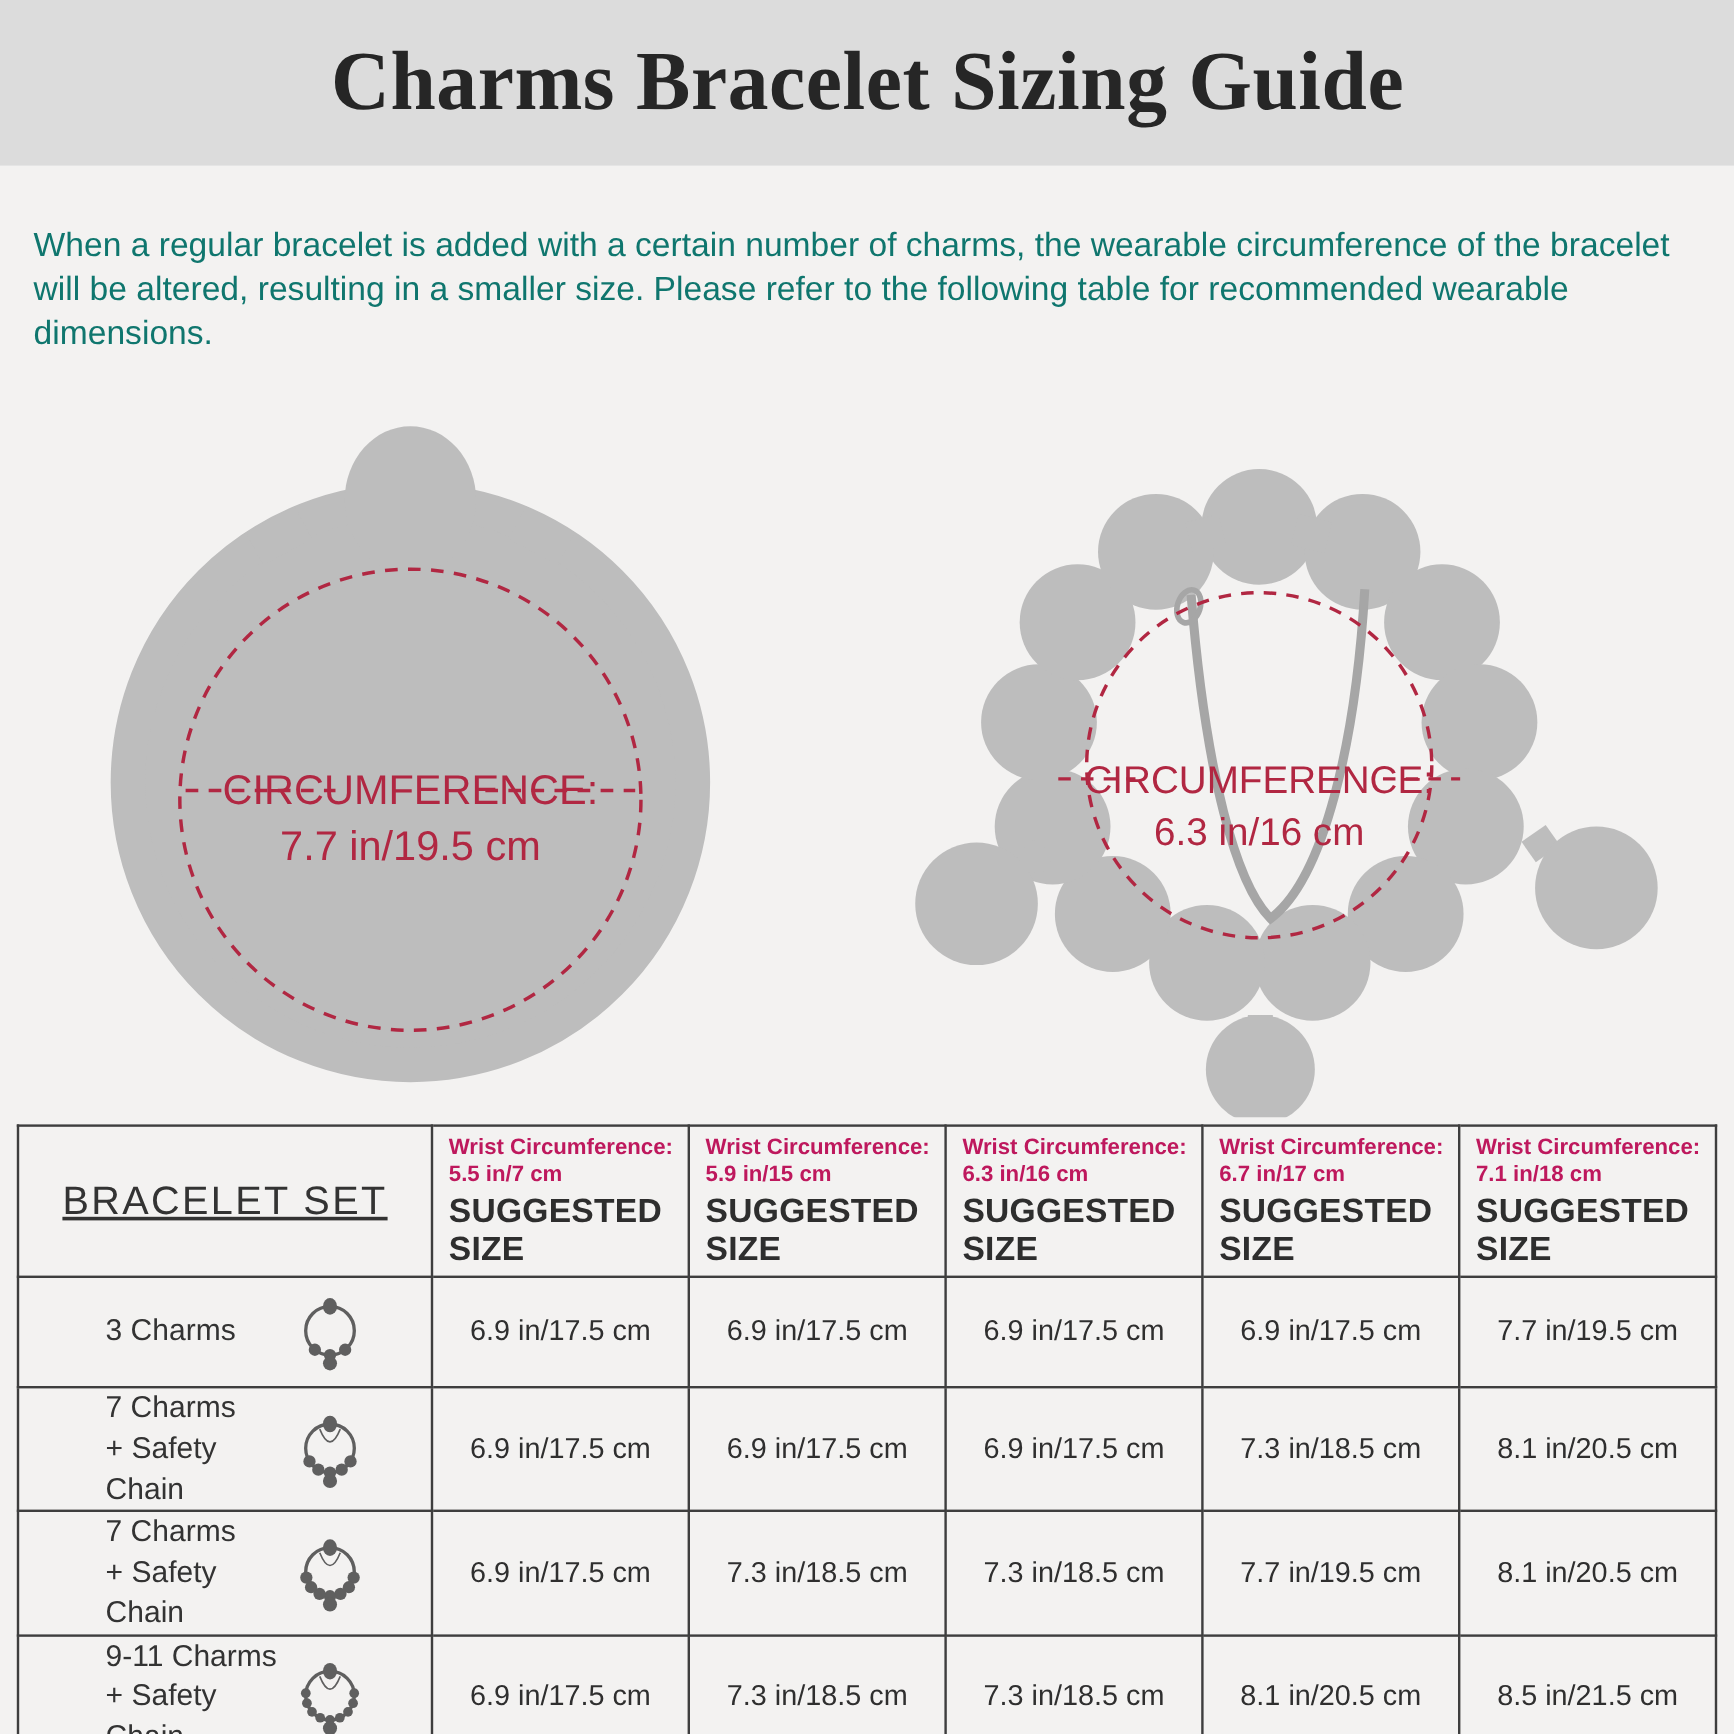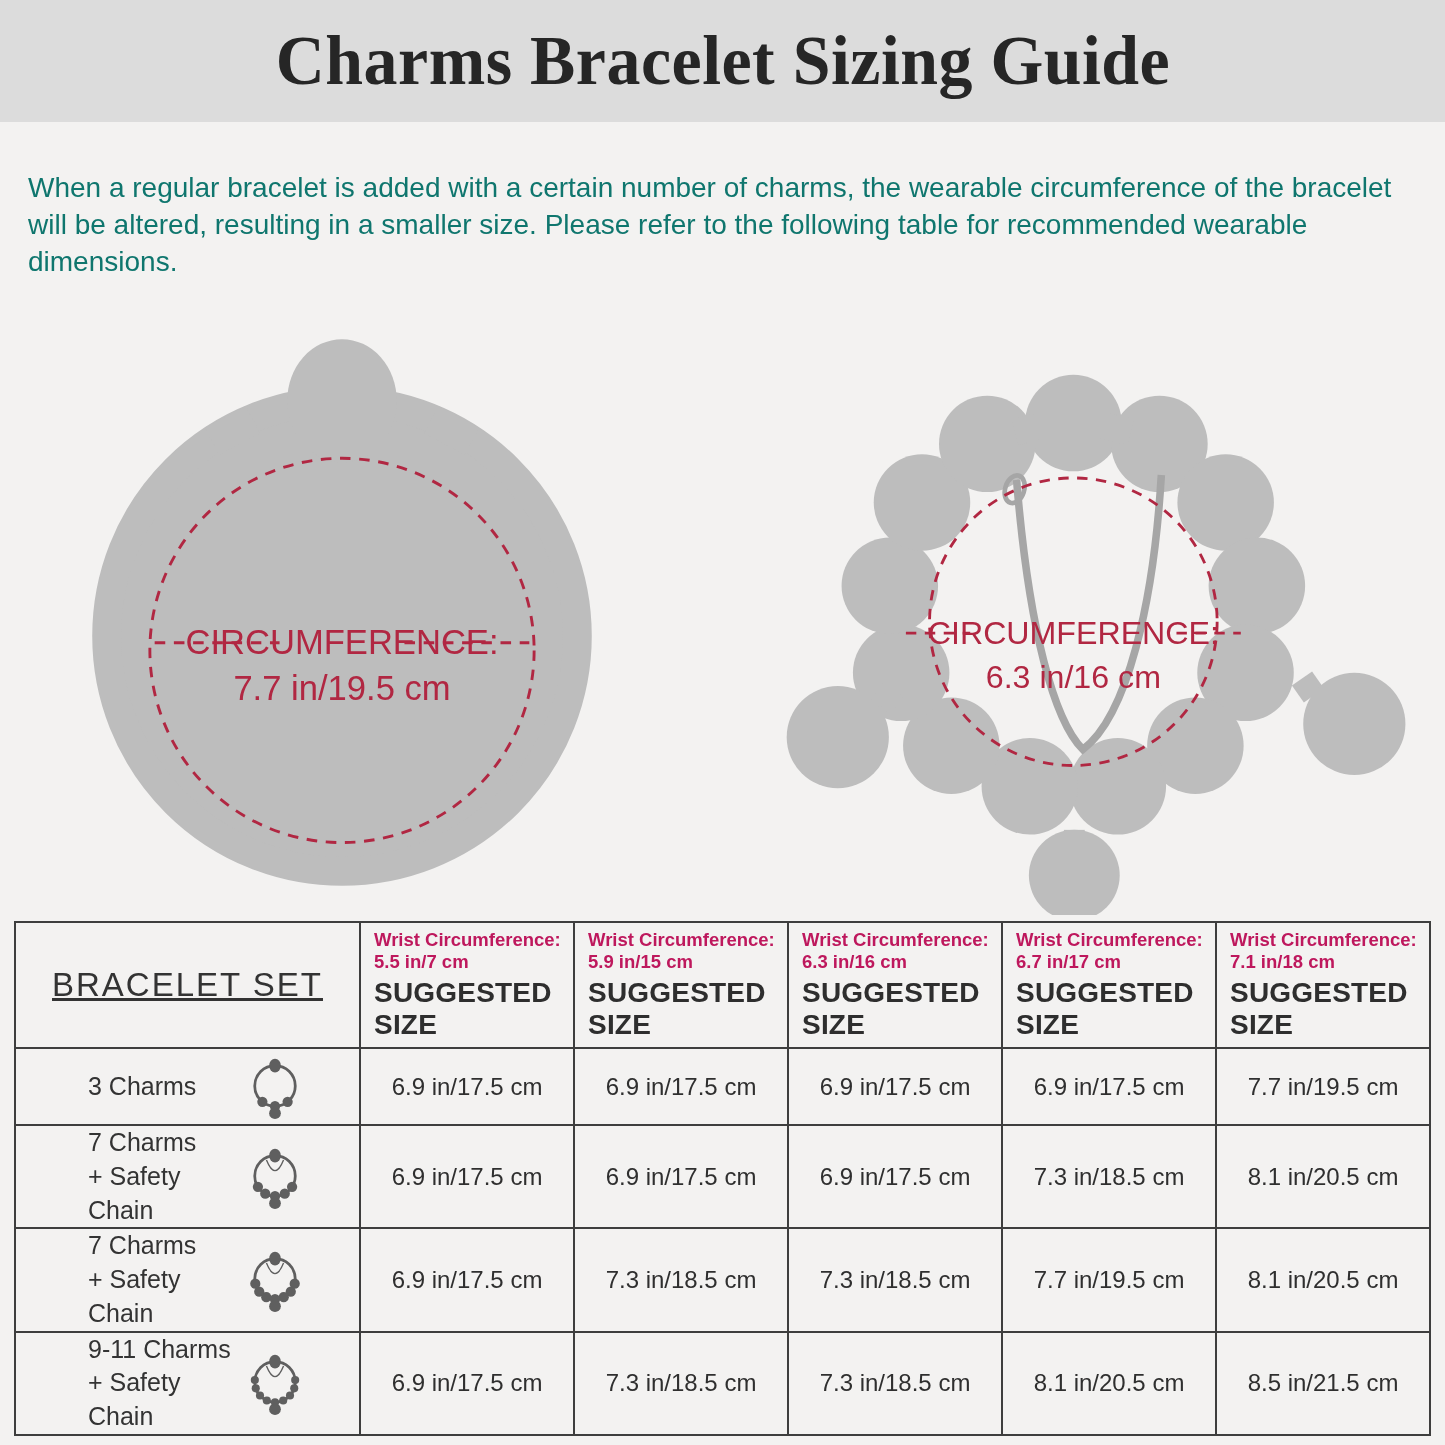--- a/index.html
+++ b/index.html
@@ -3,52 +3,52 @@
 <meta charset="utf-8">
 <style>
   html,body{margin:0;padding:0;}
   body{
     width:1445px;height:1445px;overflow:hidden;
     background:#f3f2f1;
     font-family:"Liberation Sans", sans-serif;
     color:#2d2d2d;
   }
   .banner{
-    height:122px;background:#dcdcdc;
+    height:138px;background:#dcdcdc;
     display:flex;align-items:center;justify-content:center;
   }
   .banner h1{
     margin:0;font-family:"Liberation Serif", serif;
     font-size:70px;font-weight:600;color:#262626;
     letter-spacing:0.5px;transform:scaleX(0.97);
   }
   .intro{
     padding:20px 28px 6px 28px;
     font-size:28px;line-height:1.32;color:#0f766e;
     max-width:1395px;
   }
   .figures{
     display:flex;justify-content:space-between;
-    padding:4px 22px 0 44px;height:596px;
+    padding:4px 46px 0 44px;height:596px;
   }
   .fig-label{fill:#b12742;font-size:36px;text-anchor:middle;font-family:"Liberation Sans",sans-serif;}
   .fig-label-sm{fill:#b12742;font-size:34px;text-anchor:middle;font-family:"Liberation Sans",sans-serif;}
   .dash{stroke:#b12742;stroke-width:3;fill:none;stroke-dasharray:11 9;}
   .sil{fill:#bdbdbd;}
   table.size-table{
     width:1417px;margin:6px 14px 0 14px;
     border-collapse:collapse;table-layout:fixed;
     background:#f3f2f1;
   }
   table.size-table th, table.size-table td{
     border:2px solid #3e3e3e;padding:0;
   }
   col.c-set{width:345px;}
   tr.hdr{height:100px;}
-  tr.data-row{height:77px;}
+  tr.data-row{height:92px;}
   .set-hdr{
     font-size:33px;font-weight:normal;letter-spacing:2px;color:#333;text-align:center;text-decoration:underline;
   }
   .wrist-cell{vertical-align:middle;}
   .wrist-inner{padding:6px 4px 6px 13px;text-align:left;}
   .red-line{color:#be185d;font-size:18.5px;line-height:1.2;}
   .size-line{color:#2e2e2e;font-size:28px;letter-spacing:0.2px;margin-top:4px;}
   .set-cell-inner{
     display:flex;align-items:center;justify-content:space-between;
     padding:0 52px 0 72px;

